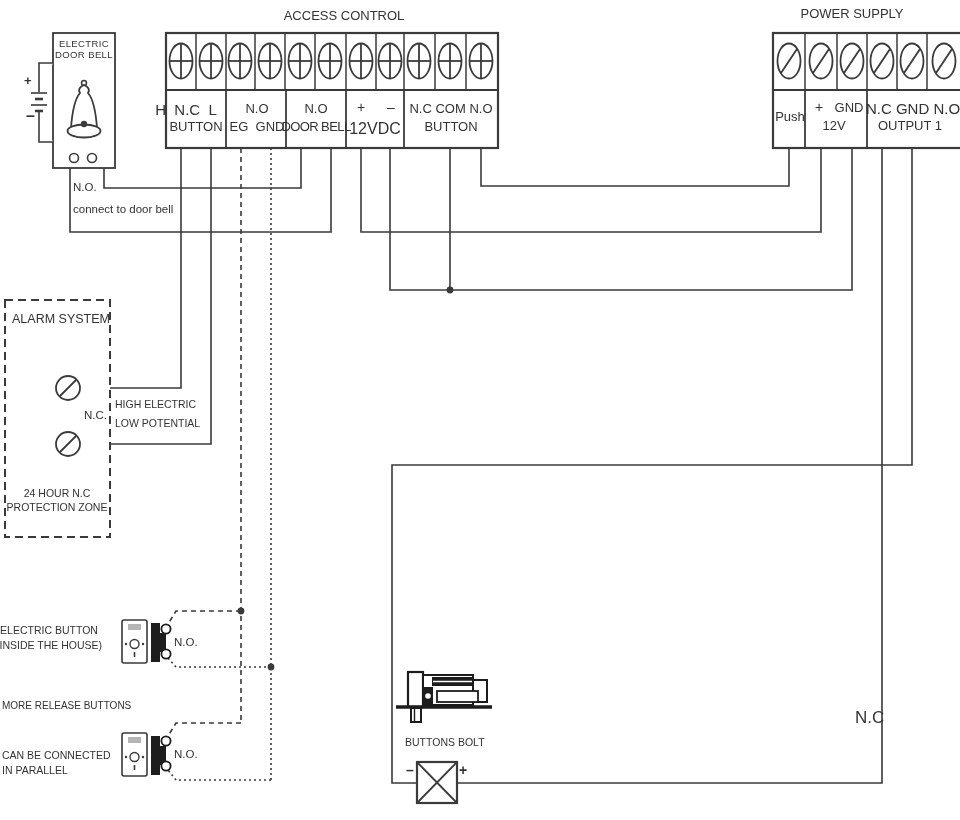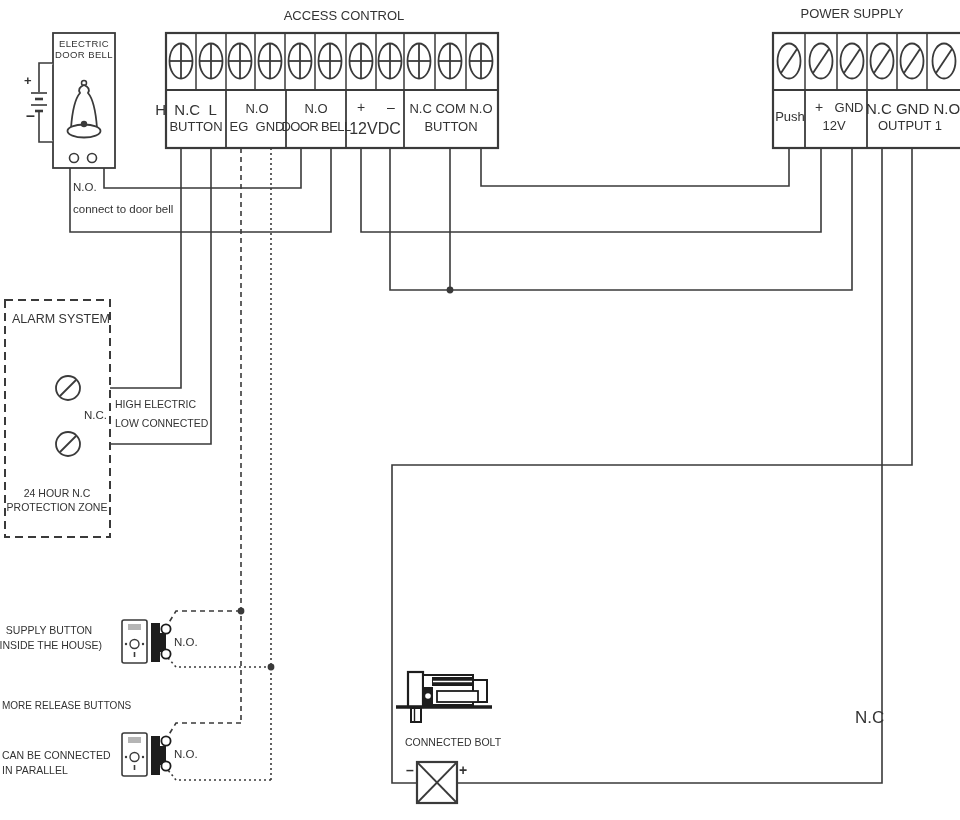--- a/index.html
+++ b/index.html
@@ -286,30 +286,30 @@
 <div class="lbl c" style="left:84px;top:39px;font-size:9.5px;letter-spacing:0.4px">ELECTRIC</div>
 <div class="lbl c" style="left:84px;top:50px;font-size:9.5px;letter-spacing:0.4px">DOOR BELL</div>
 <div class="lbl" style="left:24px;top:74px;font-size:13px;font-weight:bold">+</div>
 <div class="lbl" style="left:26px;top:107px;font-size:16px;font-weight:bold">–</div>
 <div class="lbl" style="left:73px;top:181px;font-size:11.5px">N.O.</div>
 <div class="lbl" style="left:73px;top:203px;font-size:11.5px">connect to door bell</div>
 
 <div class="lbl" style="left:12px;top:313px;font-size:12.5px">ALARM SYSTEM</div>
 <div class="lbl" style="left:84px;top:409px;font-size:11.5px">N.C.</div>
 <div class="lbl" style="left:115px;top:399px;font-size:10.5px">HIGH ELECTRIC</div>
-<div class="lbl" style="left:115px;top:418px;font-size:10.5px">LOW CONNECTED</div>
+<div class="lbl" style="left:115px;top:418px;font-size:10.5px">LOW POTENTIAL</div>
 <div class="lbl c" style="left:57px;top:488px;font-size:10.5px">24 HOUR N.C</div>
 <div class="lbl c" style="left:57px;top:502px;font-size:10.5px">PROTECTION ZONE</div>
 
-<div class="lbl c" style="left:49px;top:625px;font-size:10.5px">SUPPLY BUTTON</div>
+<div class="lbl c" style="left:49px;top:625px;font-size:10.5px">ELECTRIC BUTTON</div>
 <div class="lbl c" style="left:49px;top:640px;font-size:10.5px">(INSIDE THE HOUSE)</div>
 <div class="lbl" style="left:174px;top:636px;font-size:11.5px">N.O.</div>
 <div class="lbl" style="left:2px;top:700px;font-size:10px">MORE RELEASE BUTTONS</div>
 <div class="lbl" style="left:2px;top:750px;font-size:10.5px">CAN BE CONNECTED</div>
 <div class="lbl" style="left:2px;top:765px;font-size:10.5px">IN PARALLEL</div>
 <div class="lbl" style="left:174px;top:748px;font-size:11.5px">N.O.</div>
 
-<div class="lbl" style="left:405px;top:737px;font-size:10.5px">CONNECTED BOLT</div>
+<div class="lbl" style="left:405px;top:737px;font-size:10.5px">BUTTONS BOLT</div>
 <div class="lbl c" style="left:410px;top:763px;font-size:14px;font-weight:bold">–</div>
 <div class="lbl c" style="left:463px;top:763px;font-size:14px;font-weight:bold">+</div>
 <div class="lbl" style="left:855px;top:709px;font-size:17px">N.C</div>
 
 </div>
 
 </body></html>

